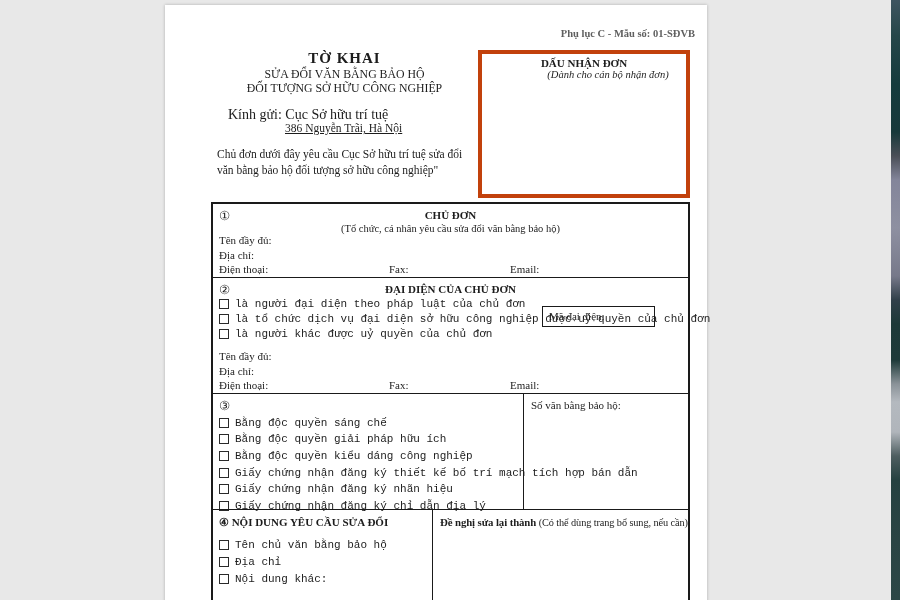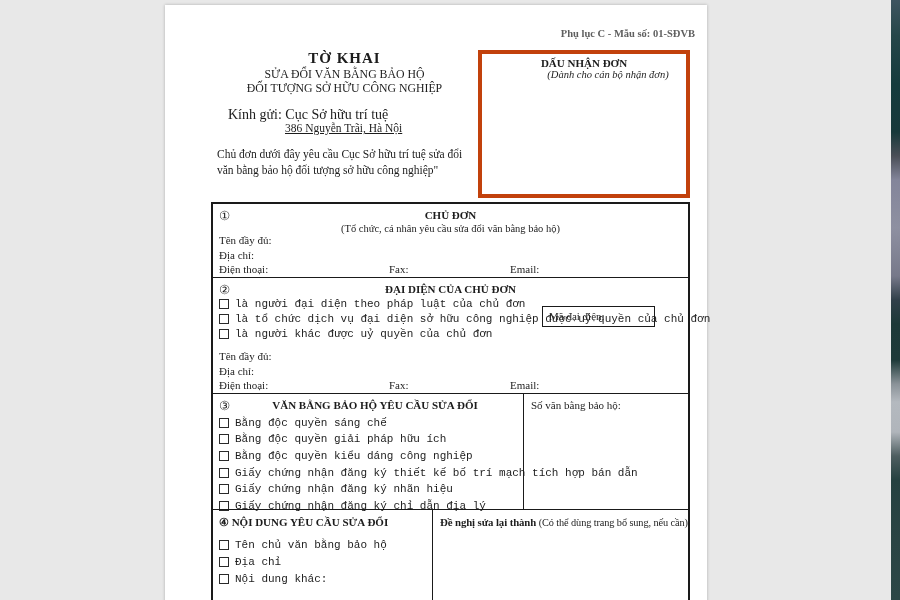--- a/index.html
+++ b/index.html
@@ -143,21 +143,20 @@
       <div class="fld f-addr">Địa chỉ:</div>
       <div class="fld f-phone">Điện thoại:</div>
       <div class="fld f-fax">Fax:</div>
       <div class="fld f-email">Email:</div>
     </div>
 
     <div class="row row3">
       <div class="split">
         <div class="cell-l3">
           <span class="secnum">③</span>
-          <div class="sec-title">VĂN BẰNG BẢO HỘ YÊU CẦU SỬA ĐỔI</div>
           <div class="cb-list">
               <div class="cb-row">
                 <span class="cb"></span>
                 <span class="cb-label">Bằng độc quyền sáng chế</span>
               </div>
               <div class="cb-row">
                 <span class="cb"></span>
                 <span class="cb-label">Bằng độc quyền giải pháp hữu ích</span>
               </div>
               <div class="cb-row">

